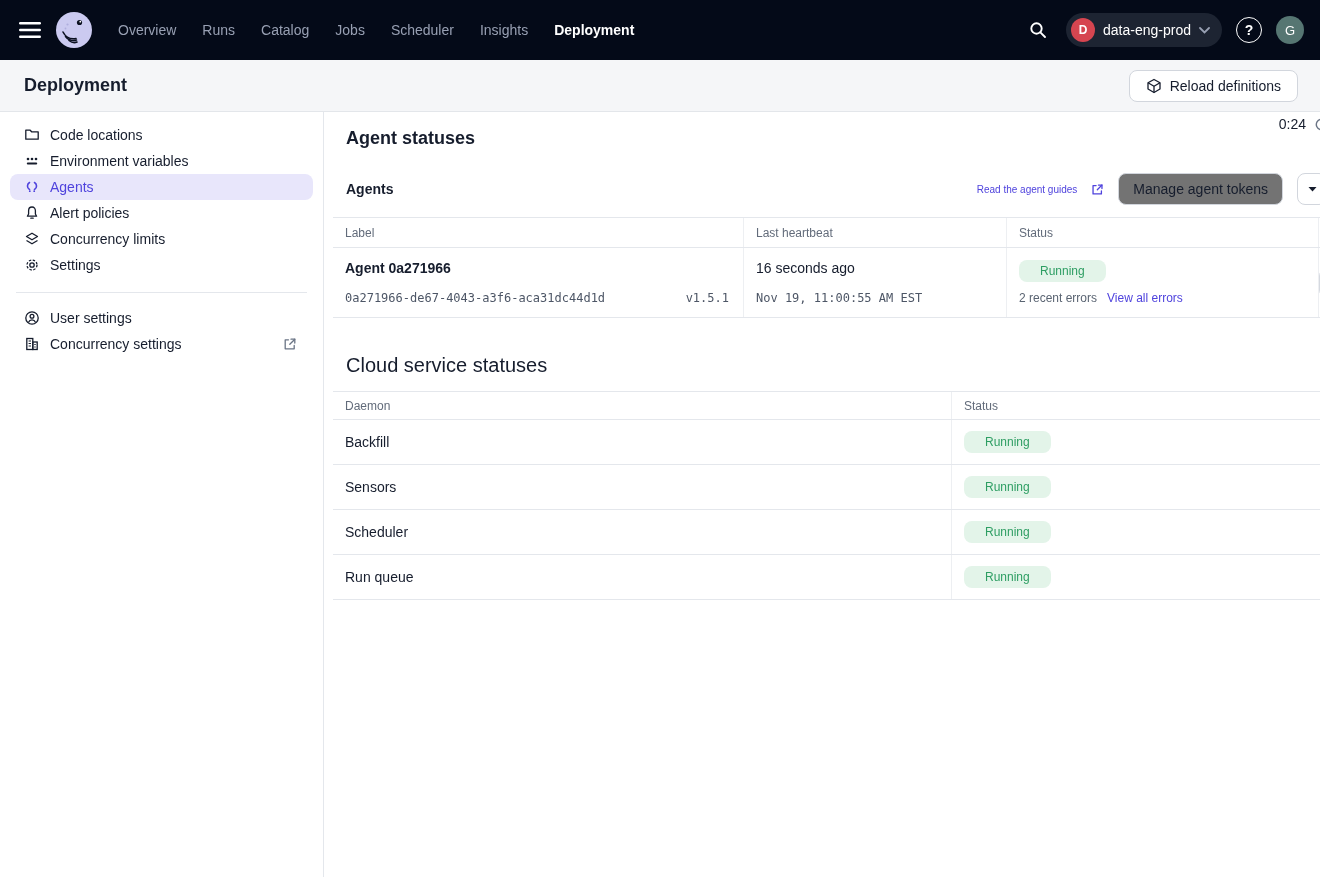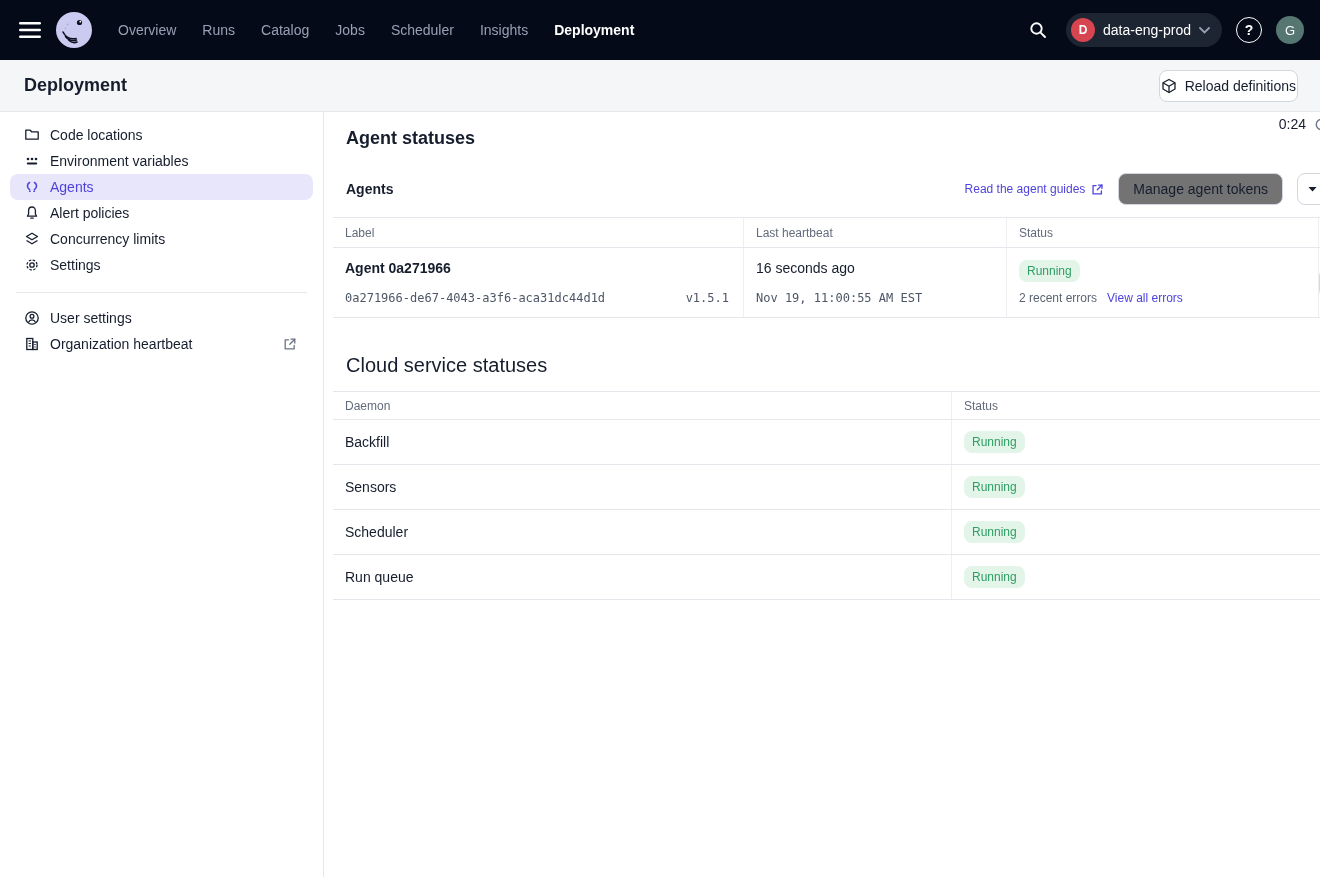--- a/index.html
+++ b/index.html
@@ -17,59 +17,59 @@
   .search-btn { width:28px; height:28px; display:flex; align-items:center; justify-content:center; cursor:pointer; }
   .deploy-pill { height:34px; background:#1D2432; border-radius:17px; display:flex; align-items:center; gap:8px; padding:0 12px 0 5px; cursor:pointer; }
   .deploy-initial { width:24px; height:24px; border-radius:50%; background:#D64550; color:#fff; font-size:12px; font-weight:700; display:flex; align-items:center; justify-content:center; }
   .deploy-name { color:#fff; font-size:14px; }
   .help-btn { width:26px; height:26px; border-radius:50%; border:1.6px solid #fff; color:#fff; font-size:14px; font-weight:700; display:flex; align-items:center; justify-content:center; cursor:pointer; }
   .avatar { width:28px; height:28px; border-radius:50%; background:#567672; color:#fff; font-size:13px; display:flex; align-items:center; justify-content:center; cursor:pointer; }
 
   
   .pageheader { height:52px; background:#F5F6F8; border-bottom:1px solid #E3E6EA; display:flex; align-items:center; padding:0 22px 0 24px; }
   .page-title { font-size:18px; font-weight:600; }
-  .reload-btn { margin-left:auto; height:32px; background:#fff; border:1px solid #D2D6DD; border-radius:8px; display:flex; align-items:center; gap:8px; padding:0 1px; font-size:14px; color:#161D2D; cursor:pointer; }
+  .reload-btn { margin-left:auto; height:32px; background:#fff; border:1px solid #D2D6DD; border-radius:8px; display:flex; align-items:center; gap:8px; padding:0 16px; font-size:14px; color:#161D2D; cursor:pointer; }
 
   
   .bodywrap { display:flex; height:767px; }
   .sidebar { width:324px; border-right:1px solid #E4E7EC; padding-top:10px; flex:none; }
   .side-item { height:26px; margin:0 10px; border-radius:8px; display:flex; align-items:center; gap:10px; padding:0 0 0 14px; font-size:14px; cursor:pointer; color:#161D2D; position:relative; }
   .side-item .ic { width:16px; height:16px; display:flex; align-items:center; justify-content:center; color:#161D2D; flex:none; }
   .side-item.active { background:#E8E6FB; color:#4F43DD; }
   .side-item.active .ic { color:#4F43DD; }
   .side-divider { height:1px; background:#E4E7EC; margin:14px 16px 12px 16px; }
   .side-item .ext { position:absolute; right:16px; color:#6A7485; display:flex; }
 
   .content { flex:1; position:relative; }
   .main-h1 { font-size:18px; font-weight:600; margin:16px 0 0 22px; }
   .refresh-row { position:absolute; top:4px; right:20px; display:flex; align-items:center; gap:8px; }
   .countdown { font-size:14px; color:#161D2D; }
   .refresh-ic { color:#6A7485; display:flex; cursor:pointer; }
 
   .agents-row { display:flex; align-items:center; margin:22px 22px 0 22px; height:36px; }
   .agents-h2 { font-size:14px; font-weight:700; }
   .agents-controls { margin-left:auto; display:flex; align-items:center; gap:14px; }
-  .guides-link { color:#4F43DD; font-size:12px; display:flex; align-items:center; gap:6px; cursor:pointer; }
+  .guides-link { color:#4F43DD; font-size:10px; display:flex; align-items:center; gap:14px; cursor:pointer; }
   .tokens-btn { height:32px; background:#737373; border:1px solid #D2D6DD; border-radius:8px; padding:0 14px; font-size:14px; color:#161D2D; cursor:pointer; display:flex; align-items:center; }
   .caret-btn { height:32px; width:30px; background:#fff; border:1px solid #D2D6DD; border-radius:8px; display:flex; align-items:center; justify-content:center; cursor:pointer; color:#161D2D; }
 
   
   .agents-table { margin:10px 0 0 9px; border-top:1px solid #E4E7EC; }
   .at-head { display:grid; grid-template-columns:411px 263px 312px 1fr; height:30px; border-bottom:1px solid #E4E7EC; }
   .at-head > div { font-size:12px; color:#626B7A; display:flex; align-items:center; padding-left:12px; }
   .at-head > div:nth-child(-n+3) { border-right:1px solid #EDEFF2; }
   .at-row { display:grid; grid-template-columns:411px 263px 312px 1fr; height:70px; border-bottom:1px solid #E4E7EC; }
   .at-row > div:nth-child(-n+3) { border-right:1px solid #EDEFF2; }
   .cell { padding:12px 14px 12px 12px; display:flex; flex-direction:column; justify-content:space-between; }
   .agent-name { font-size:14px; font-weight:700; }
   .agent-sub { display:flex; justify-content:space-between; font-size:12px; color:#4D5666; }
   .hb-rel { font-size:14px; }
   .hb-ts { font-size:12px; color:#4D5666; }
   .status-cell { padding:12px 12px; display:flex; flex-direction:column; justify-content:space-between; align-items:flex-start; }
-  .badge { background:#E3F4E9; color:#2E9E63; font-size:12px; border-radius:8px; padding:4px 8px; display:inline-block; }
+  .badge { background:#E3F4E9; color:#2E9E63; font-size:12px; border-radius:8px; padding:4px 21px; display:inline-block; }
   .err-line { font-size:12px; display:flex; gap:10px; }
   .err-count { color:#5A6472; }
   .err-link { color:#4F43DD; cursor:pointer; }
   .rowcaret-cell { display:flex; align-items:center; justify-content:center; }
   .rowcaret-btn { width:30px; height:30px; background:#fff; border:1px solid #D5D9E0; border-radius:8px; display:flex; align-items:center; justify-content:center; cursor:pointer; color:#161D2D; }
 
   
   .cloud-h1 { font-size:20px; font-weight:400; margin:36px 0 12px 22px; }
   .cloud-table { margin:14px 0 0 9px; border-top:1px solid #E4E7EC; }
   .ct-head { display:grid; grid-template-columns:619px 1fr; height:28px; border-bottom:1px solid #E4E7EC; }
@@ -222,21 +222,21 @@
       <span>User settings</span>
     </div>
     <div class="side-item">
       <span class="ic">
           <svg width="16" height="16" viewBox="0 0 16 16" fill="none" stroke="currentColor" stroke-width="1.3">
             <rect x="2.8" y="2.5" width="6" height="11"></rect>
             <rect x="8.8" y="6" width="4.4" height="7.5"></rect>
             <path d="M4.6 5 h2.4 M4.6 7.5 h2.4 M4.6 10 h2.4 M10.3 8.5 h1.4 M10.3 11 h1.4" stroke-width="1.1"></path>
           </svg>
         </span>
-      <span>Organization heartbeat</span>
+      <span>Concurrency settings</span>
       <span class="ext">
           <svg width="14" height="14" viewBox="0 0 14 14" fill="none" stroke="currentColor" stroke-width="1.3" stroke-linecap="round" stroke-linejoin="round">
             <path d="M5.5 2.8 H2.2 V11.8 H11.2 V8.5"></path>
             <path d="M8 2.2 H11.8 V6"></path>
             <path d="M11.8 2.2 L6.8 7.2"></path>
           </svg>
         </span>
     </div>
   </div>
 

